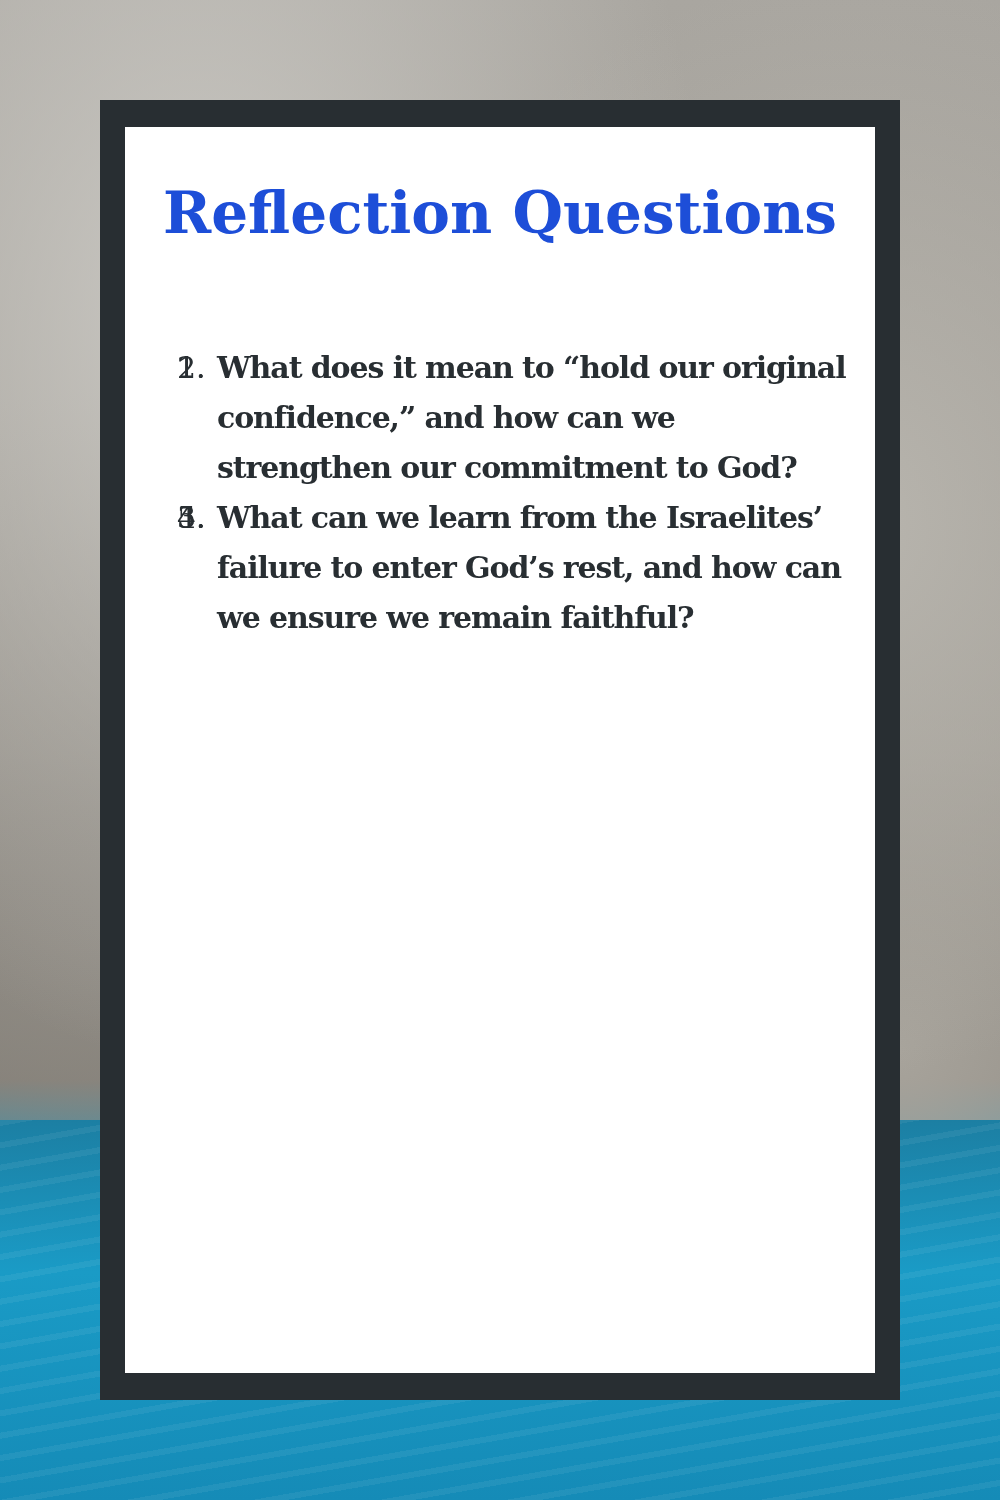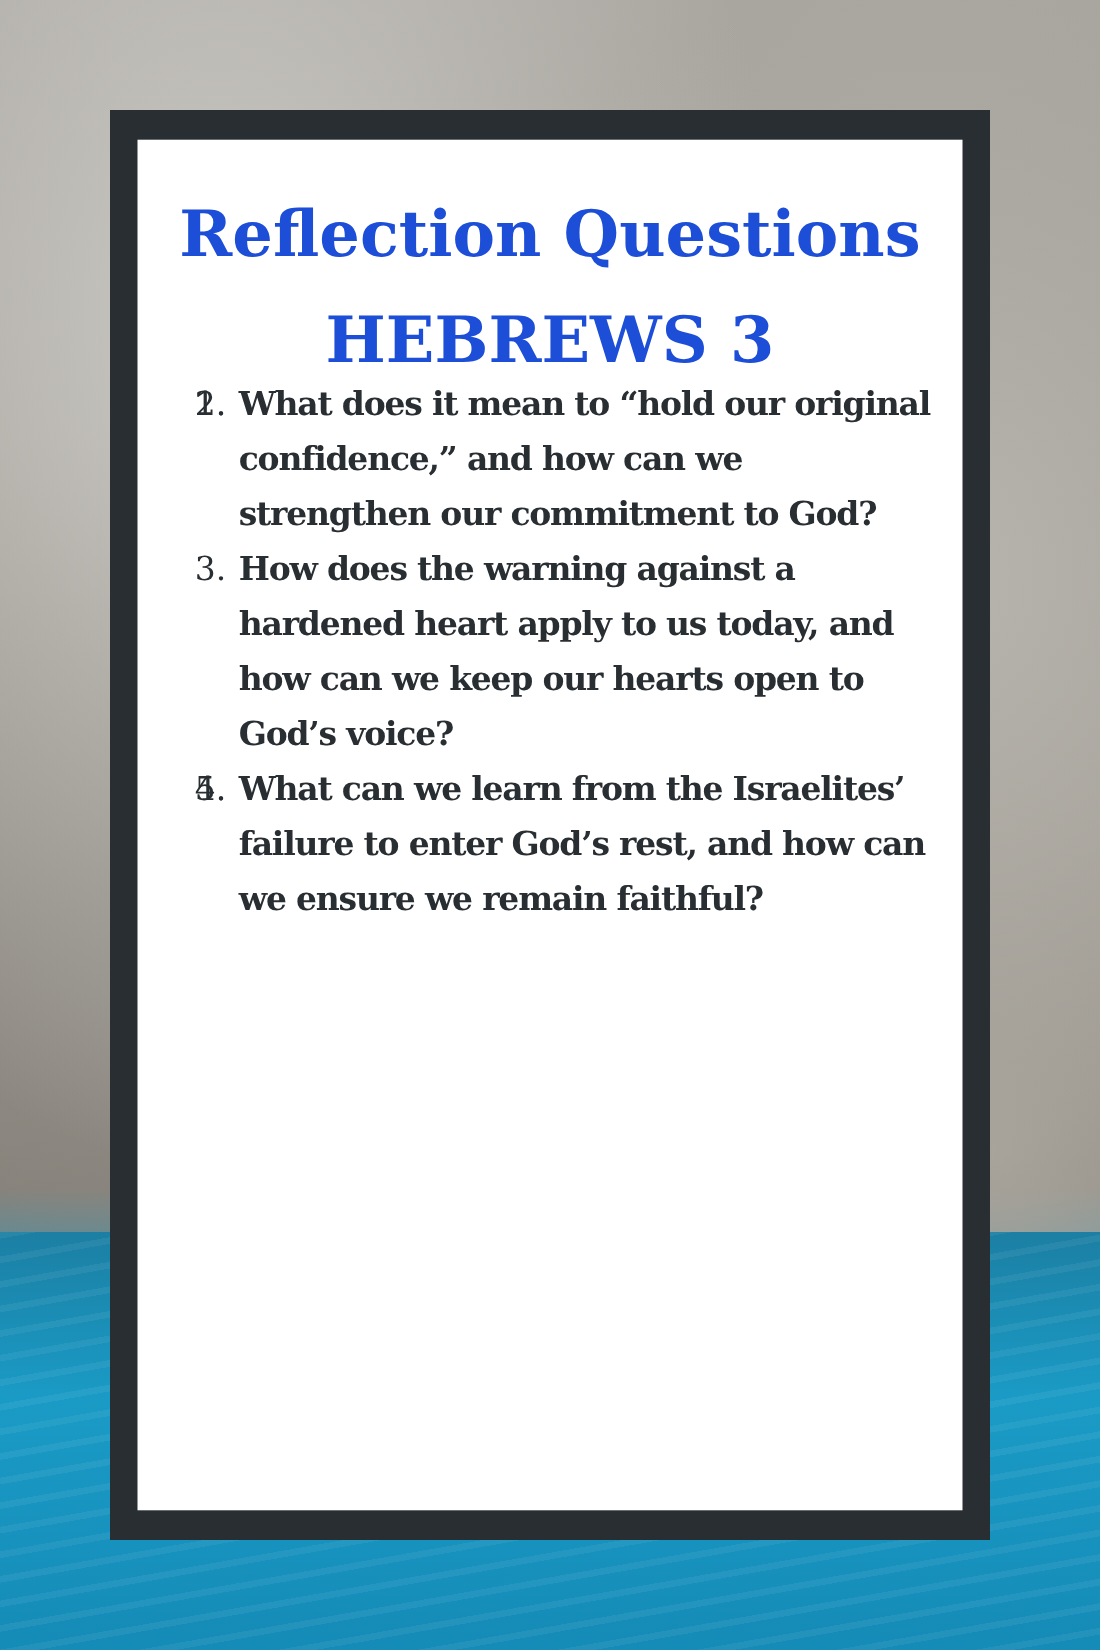--- a/index.html
+++ b/index.html
@@ -27,22 +27,21 @@
   .num{position:absolute;left:0;top:0;font-weight:normal;letter-spacing:0;}
 </style>
 </head>
 <body>
 
 <div class="water"></div>
 
 <div class="frame">
   <div class="card">
     <h1 class="title title1">Reflection Questions</h1>
-    <h2 class="title title2">HEBREWS 3</h2>
     <ol>
       <li><span class="num">1.</span></li>
       <li><span class="num">2.</span><span>What does it mean to “hold our original confidence,” and how can we strengthen our commitment to God?</span></li>
-      <li><span class="num">3.</span><span>How does the warning against a hardened heart apply to us today, and how can we keep our hearts open to God’s voice?</span></li>
+      <li><span class="num">3.</span></li>
       <li><span class="num">4.</span></li>
       <li><span class="num">5.</span><span>What can we learn from the Israelites’ failure to enter God’s rest, and how can we ensure we remain faithful?</span></li>
     </ol>
   </div>
 </div>
 
 </body></html>

